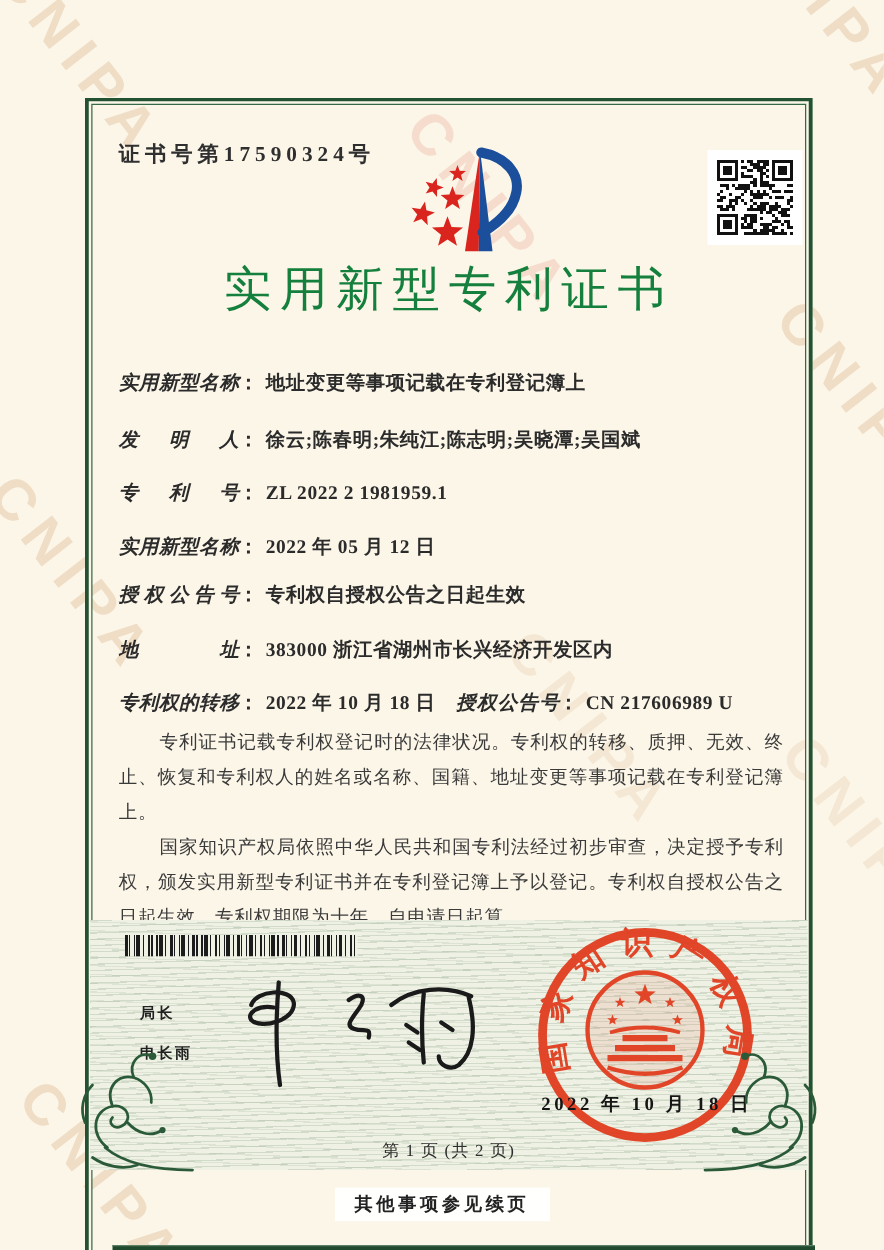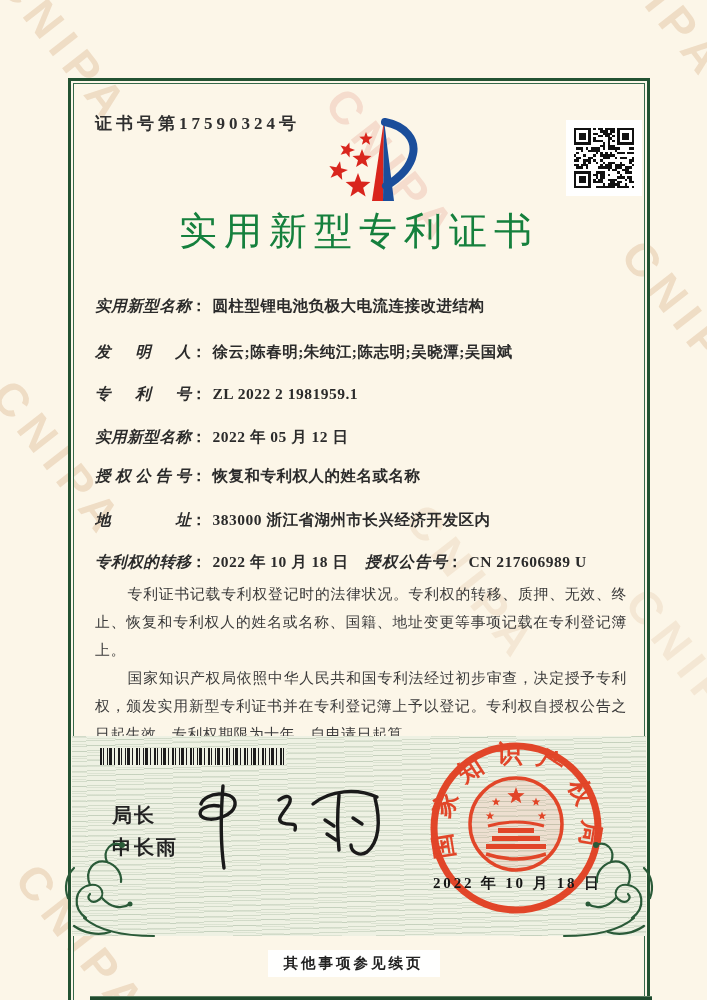--- a/index.html
+++ b/index.html
@@ -53,21 +53,21 @@
   }
   .barcode{
     position:absolute;left:28px;top:12px;width:186px;height:17px;
     background:repeating-linear-gradient(90deg,
       #1c1c1c 0 2px, #eef1e3 2px 3px, #1c1c1c 3px 4px, #eef1e3 4px 7px,
       #1c1c1c 7px 8px, #eef1e3 8px 9px, #1c1c1c 9px 12px, #eef1e3 12px 14px,
       #1c1c1c 14px 15px, #eef1e3 15px 18px);
   }
   .sig-label{
     position:absolute;left:40px;font-family:"Liberation Sans","DejaVu Sans",sans-serif;
-    font-weight:700;font-size:20px;letter-spacing:2px;color:#222;
+    font-weight:700;font-size:12px;letter-spacing:2px;color:#222;
   }
   .sig-title{top:66px}.sig-name{top:98px}
   .signature{position:absolute;left:113px;top:44px;}
   .seal{position:absolute;left:356px;top:4px;}
   .page-footer{
     position:absolute;left:0;bottom:6px;width:100%;text-align:center;
     font-size:13.5px;letter-spacing:1px;color:#2e2e2e;
   }
   .flourish{position:absolute;bottom:-4px;}
   .fl-left{left:-16px;}
@@ -339,33 +339,33 @@
         <rect x="23" y="26" width="1" height="1"></rect>
         <rect x="24" y="26" width="1" height="1"></rect>
         <rect x="26" y="26" width="1" height="1"></rect>
       </g>
   </svg>
 
   <div class="title">实用新型专利证书</div>
 
   <div class="rows">
     <div class="row r0">
-      <span class="lab">实用新型名称</span><span class="colon">：</span><span class="val">圆柱型锂电池负极大电流连接改进结构</span>
+      <span class="lab">实用新型名称</span><span class="colon">：</span><span class="val">地址变更等事项记载在专利登记簿上</span>
     </div>
     <div class="row r1">
       <span class="lab">发明人</span><span class="colon">：</span><span class="val">徐云;陈春明;朱纯江;陈志明;吴晓潭;吴国斌</span>
     </div>
     <div class="row r2">
       <span class="lab">专利号</span><span class="colon">：</span><span class="val">ZL 2022 2 1981959.1</span>
     </div>
     <div class="row r3">
       <span class="lab">实用新型名称</span><span class="colon">：</span><span class="val">2022 年 05 月 12 日</span>
     </div>
     <div class="row r4">
-      <span class="lab">授权公告号</span><span class="colon">：</span><span class="val">恢复和专利权人的姓名或名称</span>
+      <span class="lab">授权公告号</span><span class="colon">：</span><span class="val">专利权自授权公告之日起生效</span>
     </div>
     <div class="row r5">
       <span class="lab">地址</span><span class="colon">：</span><span class="val">383000 浙江省湖州市长兴经济开发区内</span>
     </div>
     <div class="row r6">
       <span class="lab">专利权的转移</span><span class="colon">：</span><span class="val">2022 年 10 月 18 日</span>
       <span class="grant-no">
         <span class="lab" style="width:82px">授权公告号</span><span class="colon">：</span><span class="val">CN 217606989 U</span>
       </span>
     </div>
@@ -443,20 +443,21 @@
         <path d="M34,53 C28,38 38,27 51,30 C46,18 56,8 66,13"></path>
         <path d="M46,66 C54,75 65,78 74,72"></path>
         <path d="M18,94 C28,101 42,104 54,100"></path>
         <path d="M51,30 C60,33 66,41 65,50"></path>
         <path d="M12,66 C8,56 10,44 18,36"></path>
       </g>
       <circle cx="66" cy="13" r="3" fill="#2a5a38"></circle>
       <circle cx="74" cy="72" r="2.5" fill="#2a5a38"></circle>
     </svg>
 
+    <div class="page-footer">第 1 页 (共 2 页)</div>
   </div>
 
 </div>
 
 <div class="continuation">
   <span>其他事项参见续页</span>
 </div>
 <div class="next-page-line"></div>
 
 </body></html>

